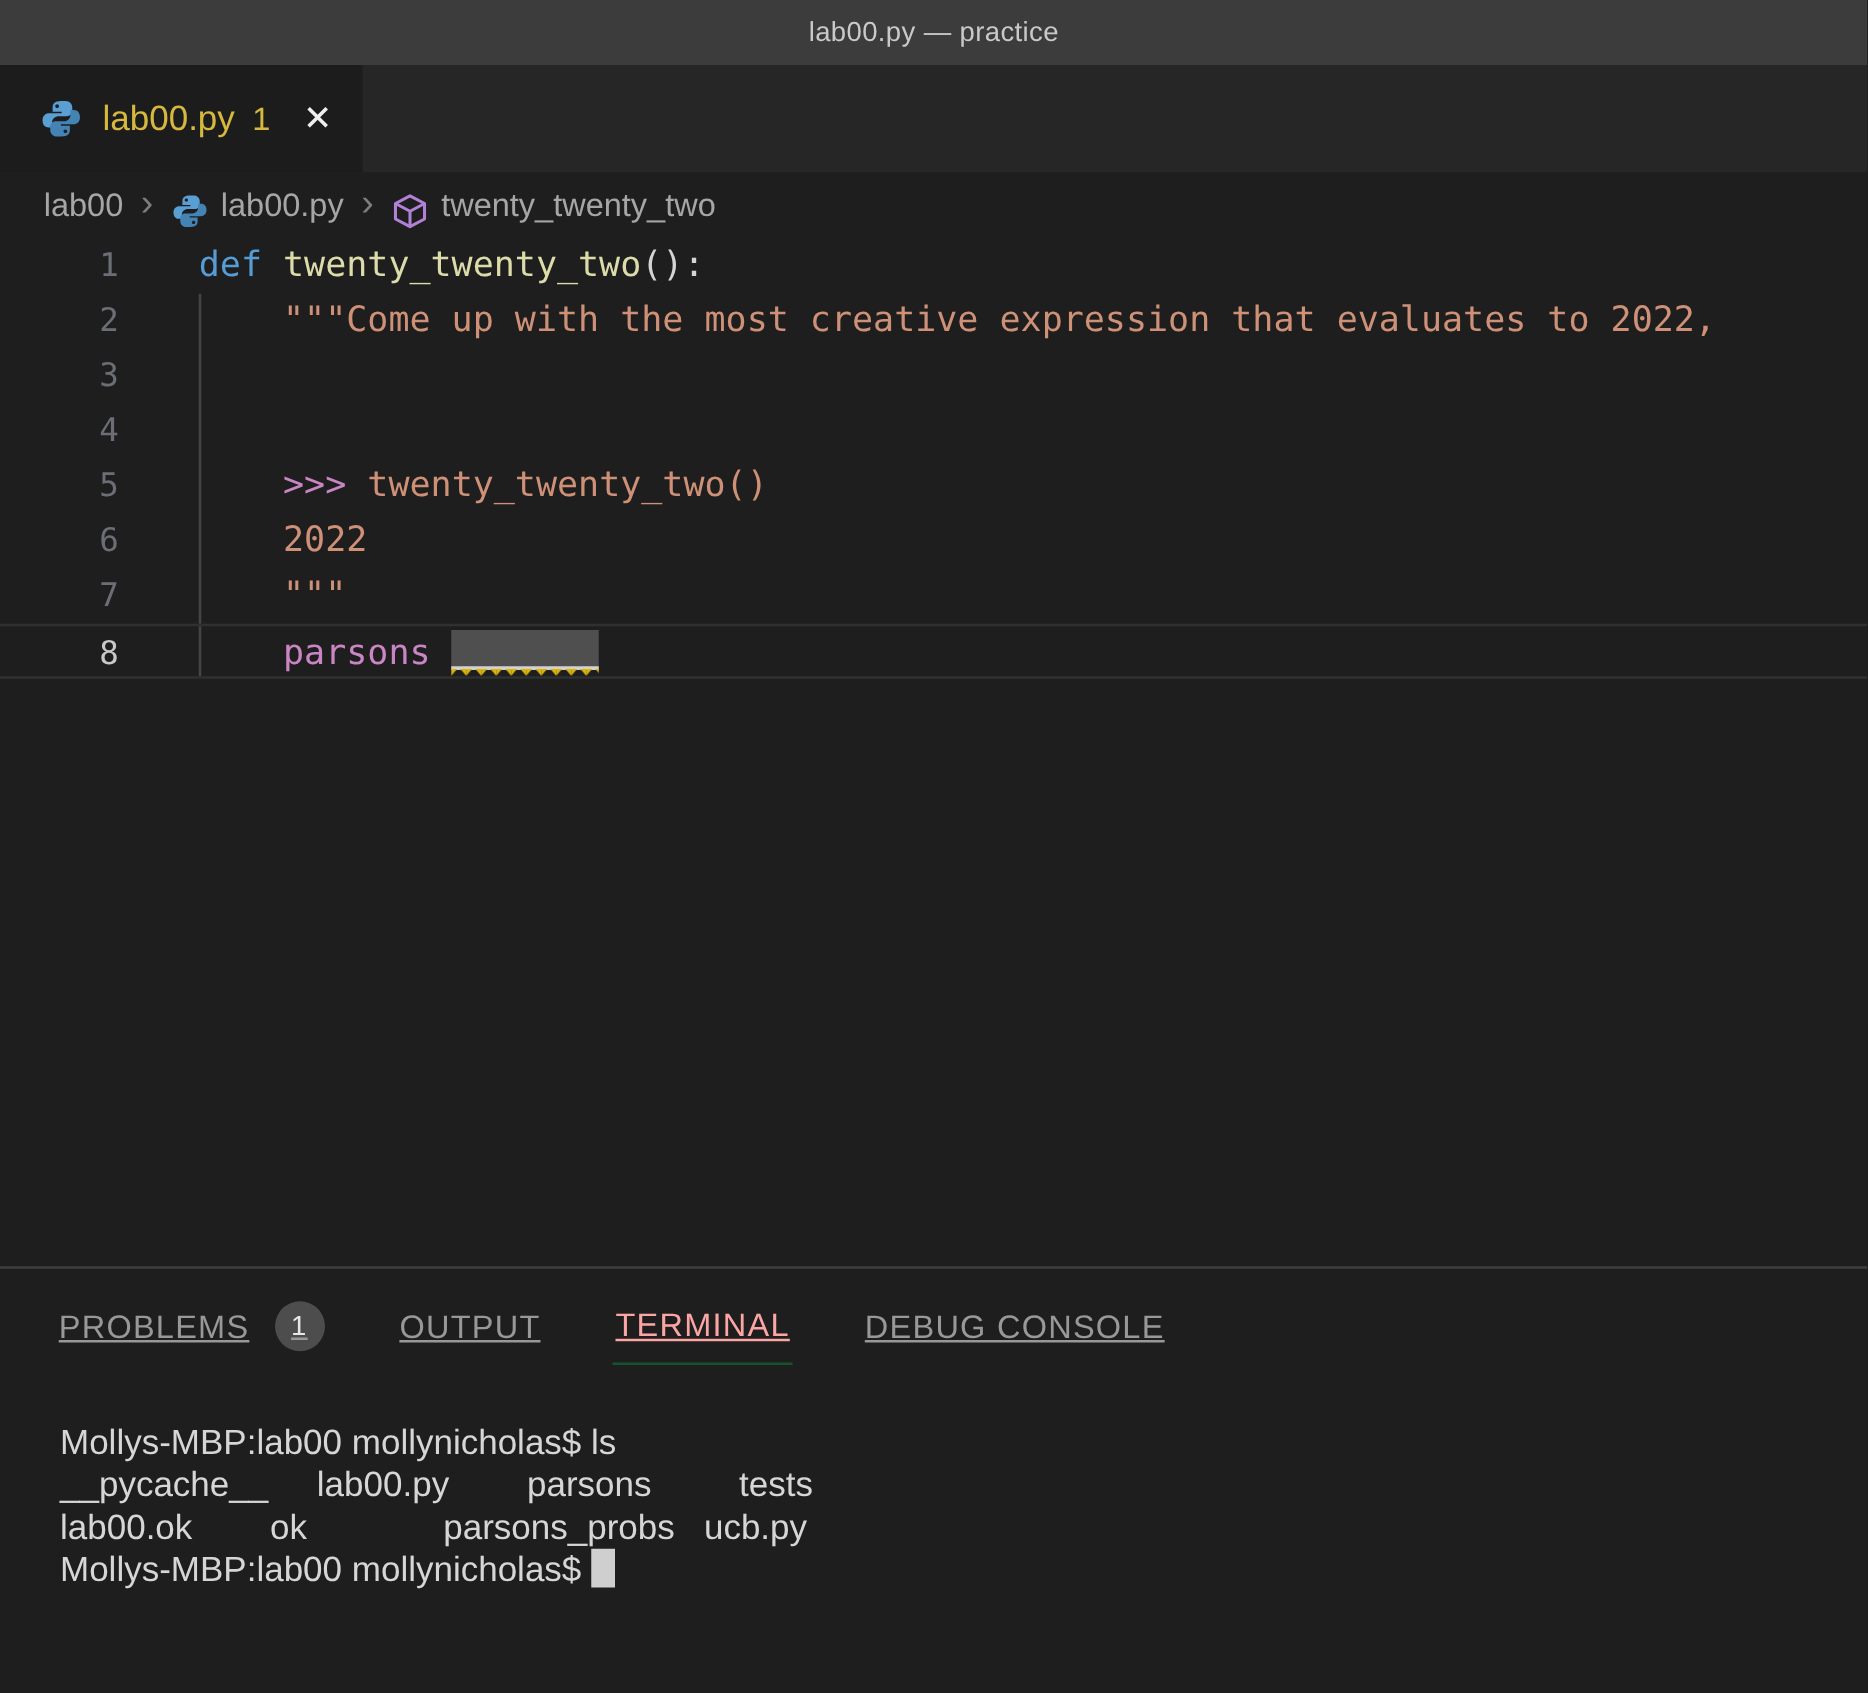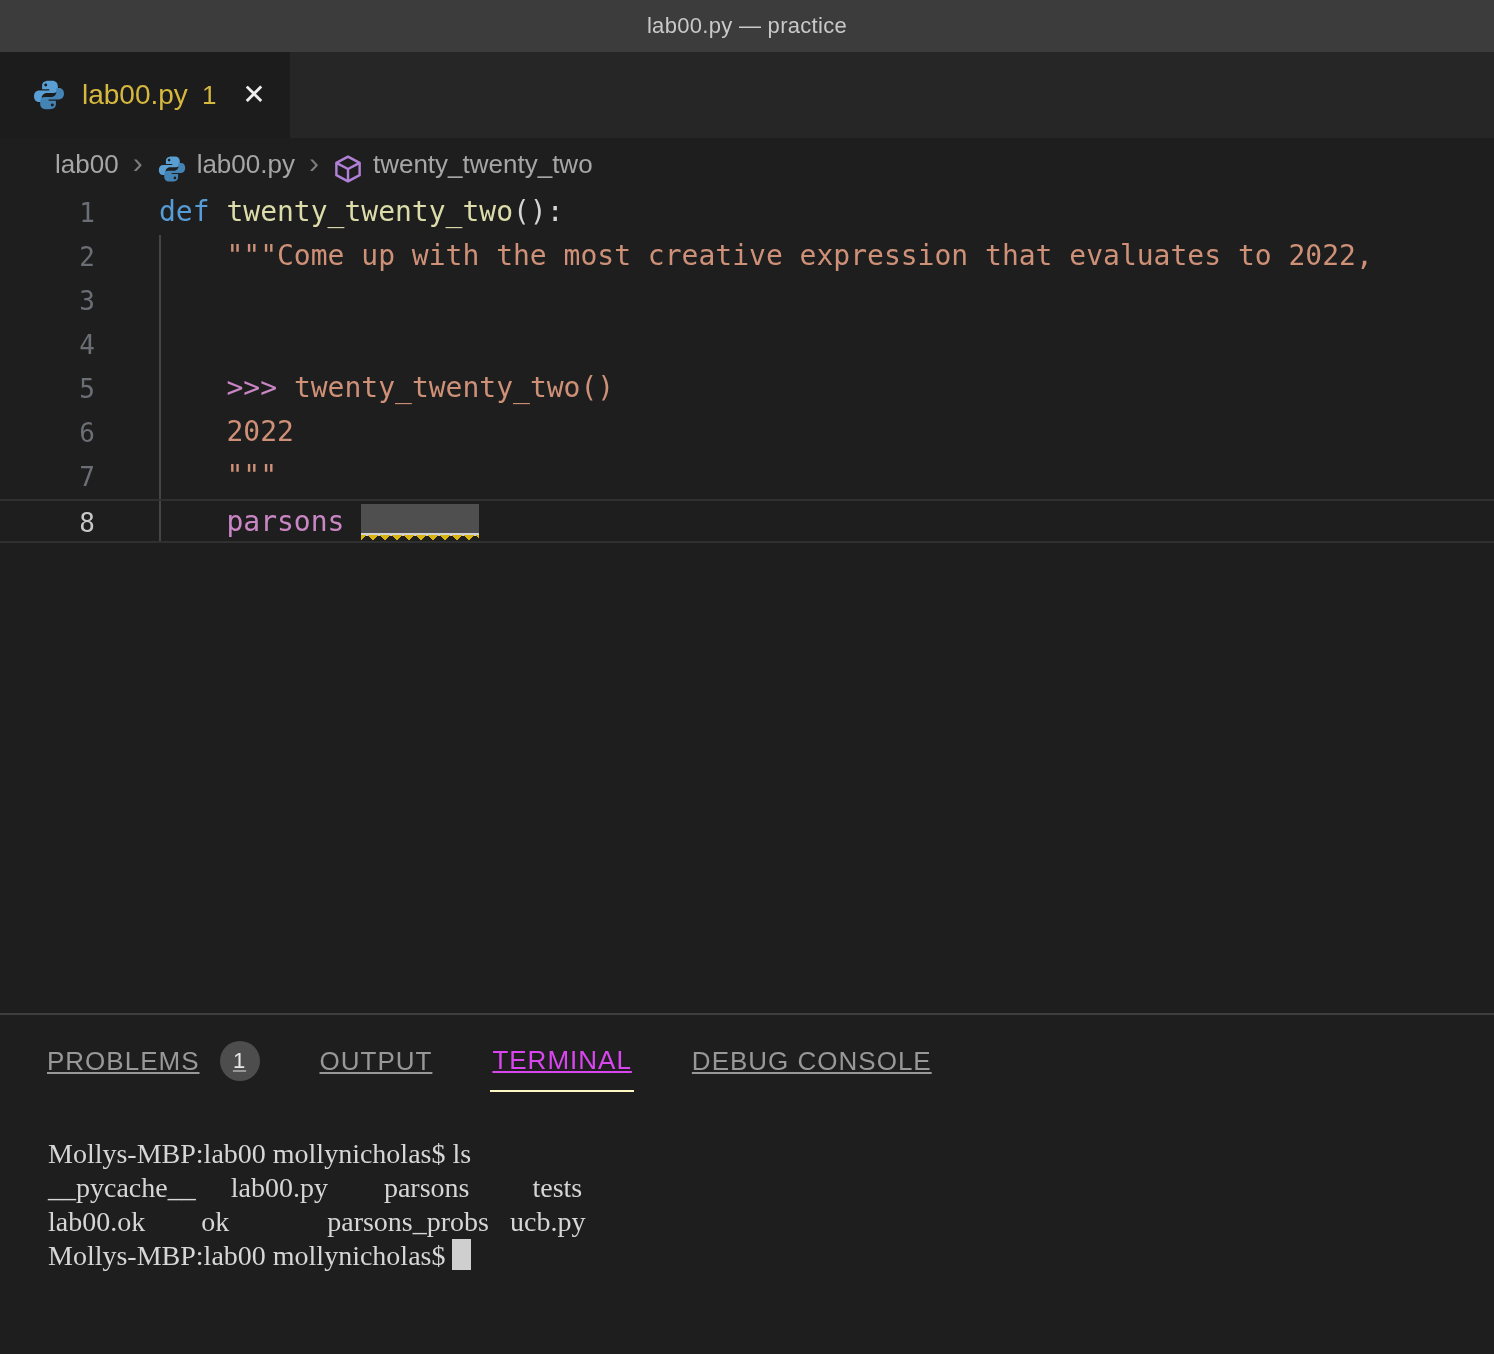--- a/index.html
+++ b/index.html
@@ -12,21 +12,21 @@
 
   
   .tabstrip { height:86px; background:#262626; display:flex; }
   .tab { width:290px; height:86px; background:#1c1c1c; display:flex; align-items:center; padding:0 22px 0 32px; }
   .tab .icon { width:34px; height:34px; flex:none; margin-right:16px; }
   .tab-label { font-size:28px; color:var(--c-tab-filename,#d6b83e); }
   .tab-badge { font-size:26px; color:var(--c-tab-filename,#d6b83e); margin-left:14px; }
   .tab-close { margin-left:26px; color:#efefef; font-size:28px; line-height:1; cursor:pointer; }
 
   
-  .breadcrumbs { height:53px; background:#1e1e1e; display:flex; align-items:center; padding-left:55px; }
+  .breadcrumbs { height:53px; background:#1e1e1e; display:flex; align-items:center; padding-left:35px; }
   .crumb { color:#a6a6a6; font-size:26px; }
   .crumb-sep { color:#7d7d7d; font-size:30px; margin:0 14px; transform:translateY(-2px); }
   .crumb-icon { width:30px; height:30px; margin-right:10px; transform:translateY(4px); display:inline-block; }
 
   
   .code-editor { height:822px; background:#1e1e1e; font-family:"DejaVu Sans Mono",monospace; padding-top:0; }
   .code-line { height:44px; display:flex; align-items:stretch; }
   .code-line.current { border-top:2px solid #303030; border-bottom:2px solid #303030; }
   .gutter { width:95px; text-align:right; color:#6b6f75; font-size:26px; line-height:44px; flex:none; }
   .code-line.current .gutter { color:#c8c8c8; }
@@ -43,25 +43,25 @@
     background:
       linear-gradient(135deg, var(--c-warning-squiggle,#d9b40e) 25%, transparent 26%),
       linear-gradient(45deg, transparent 74%, var(--c-warning-squiggle,#d9b40e) 75%);
     background-size:12px 9px; background-repeat:repeat-x; }
 
   
   .panel { height:357px; background:#1e1e1e; border-top:2px solid #3e3e3e; }
   .panel-tabs { height:92px; display:flex; align-items:center; padding-left:45px; }
   .panel-tab { display:flex; align-items:center; margin-right:56px; color:#989898;
     font-size:26px; letter-spacing:1px; padding:14px 2px; cursor:pointer;text-decoration:underline; }
-  .panel-tab.active { color:#d946ef; border-bottom:2px solid #fef9c3; }
+  .panel-tab.active { color:#fca5a5; border-bottom:2px solid #14532d; }
   .pt-badge { width:40px; height:40px; border-radius:50%; background:#4d4d4d; color:#e8e8e8;
     font-size:22px; display:flex; align-items:center; justify-content:center; margin-left:20px; }
 
-  .terminal { padding:30px 16px 0 48px; font-family:Liberation Serif, serif; }
+  .terminal { padding:30px 16px 0 48px; font-family:Liberation Sans, sans-serif; }
   .term-line { font-size:28px; line-height:34px; color:#d6d6d6; white-space:pre; }
   .term-cursor { display:inline-block; width:19px; height:31px; background:#cfcfcf; vertical-align:-5px; }
 </style>
 </head>
 <body>
 
 <div class="titlebar">
   <span class="title">lab00.py — practice</span>
 </div>
 

